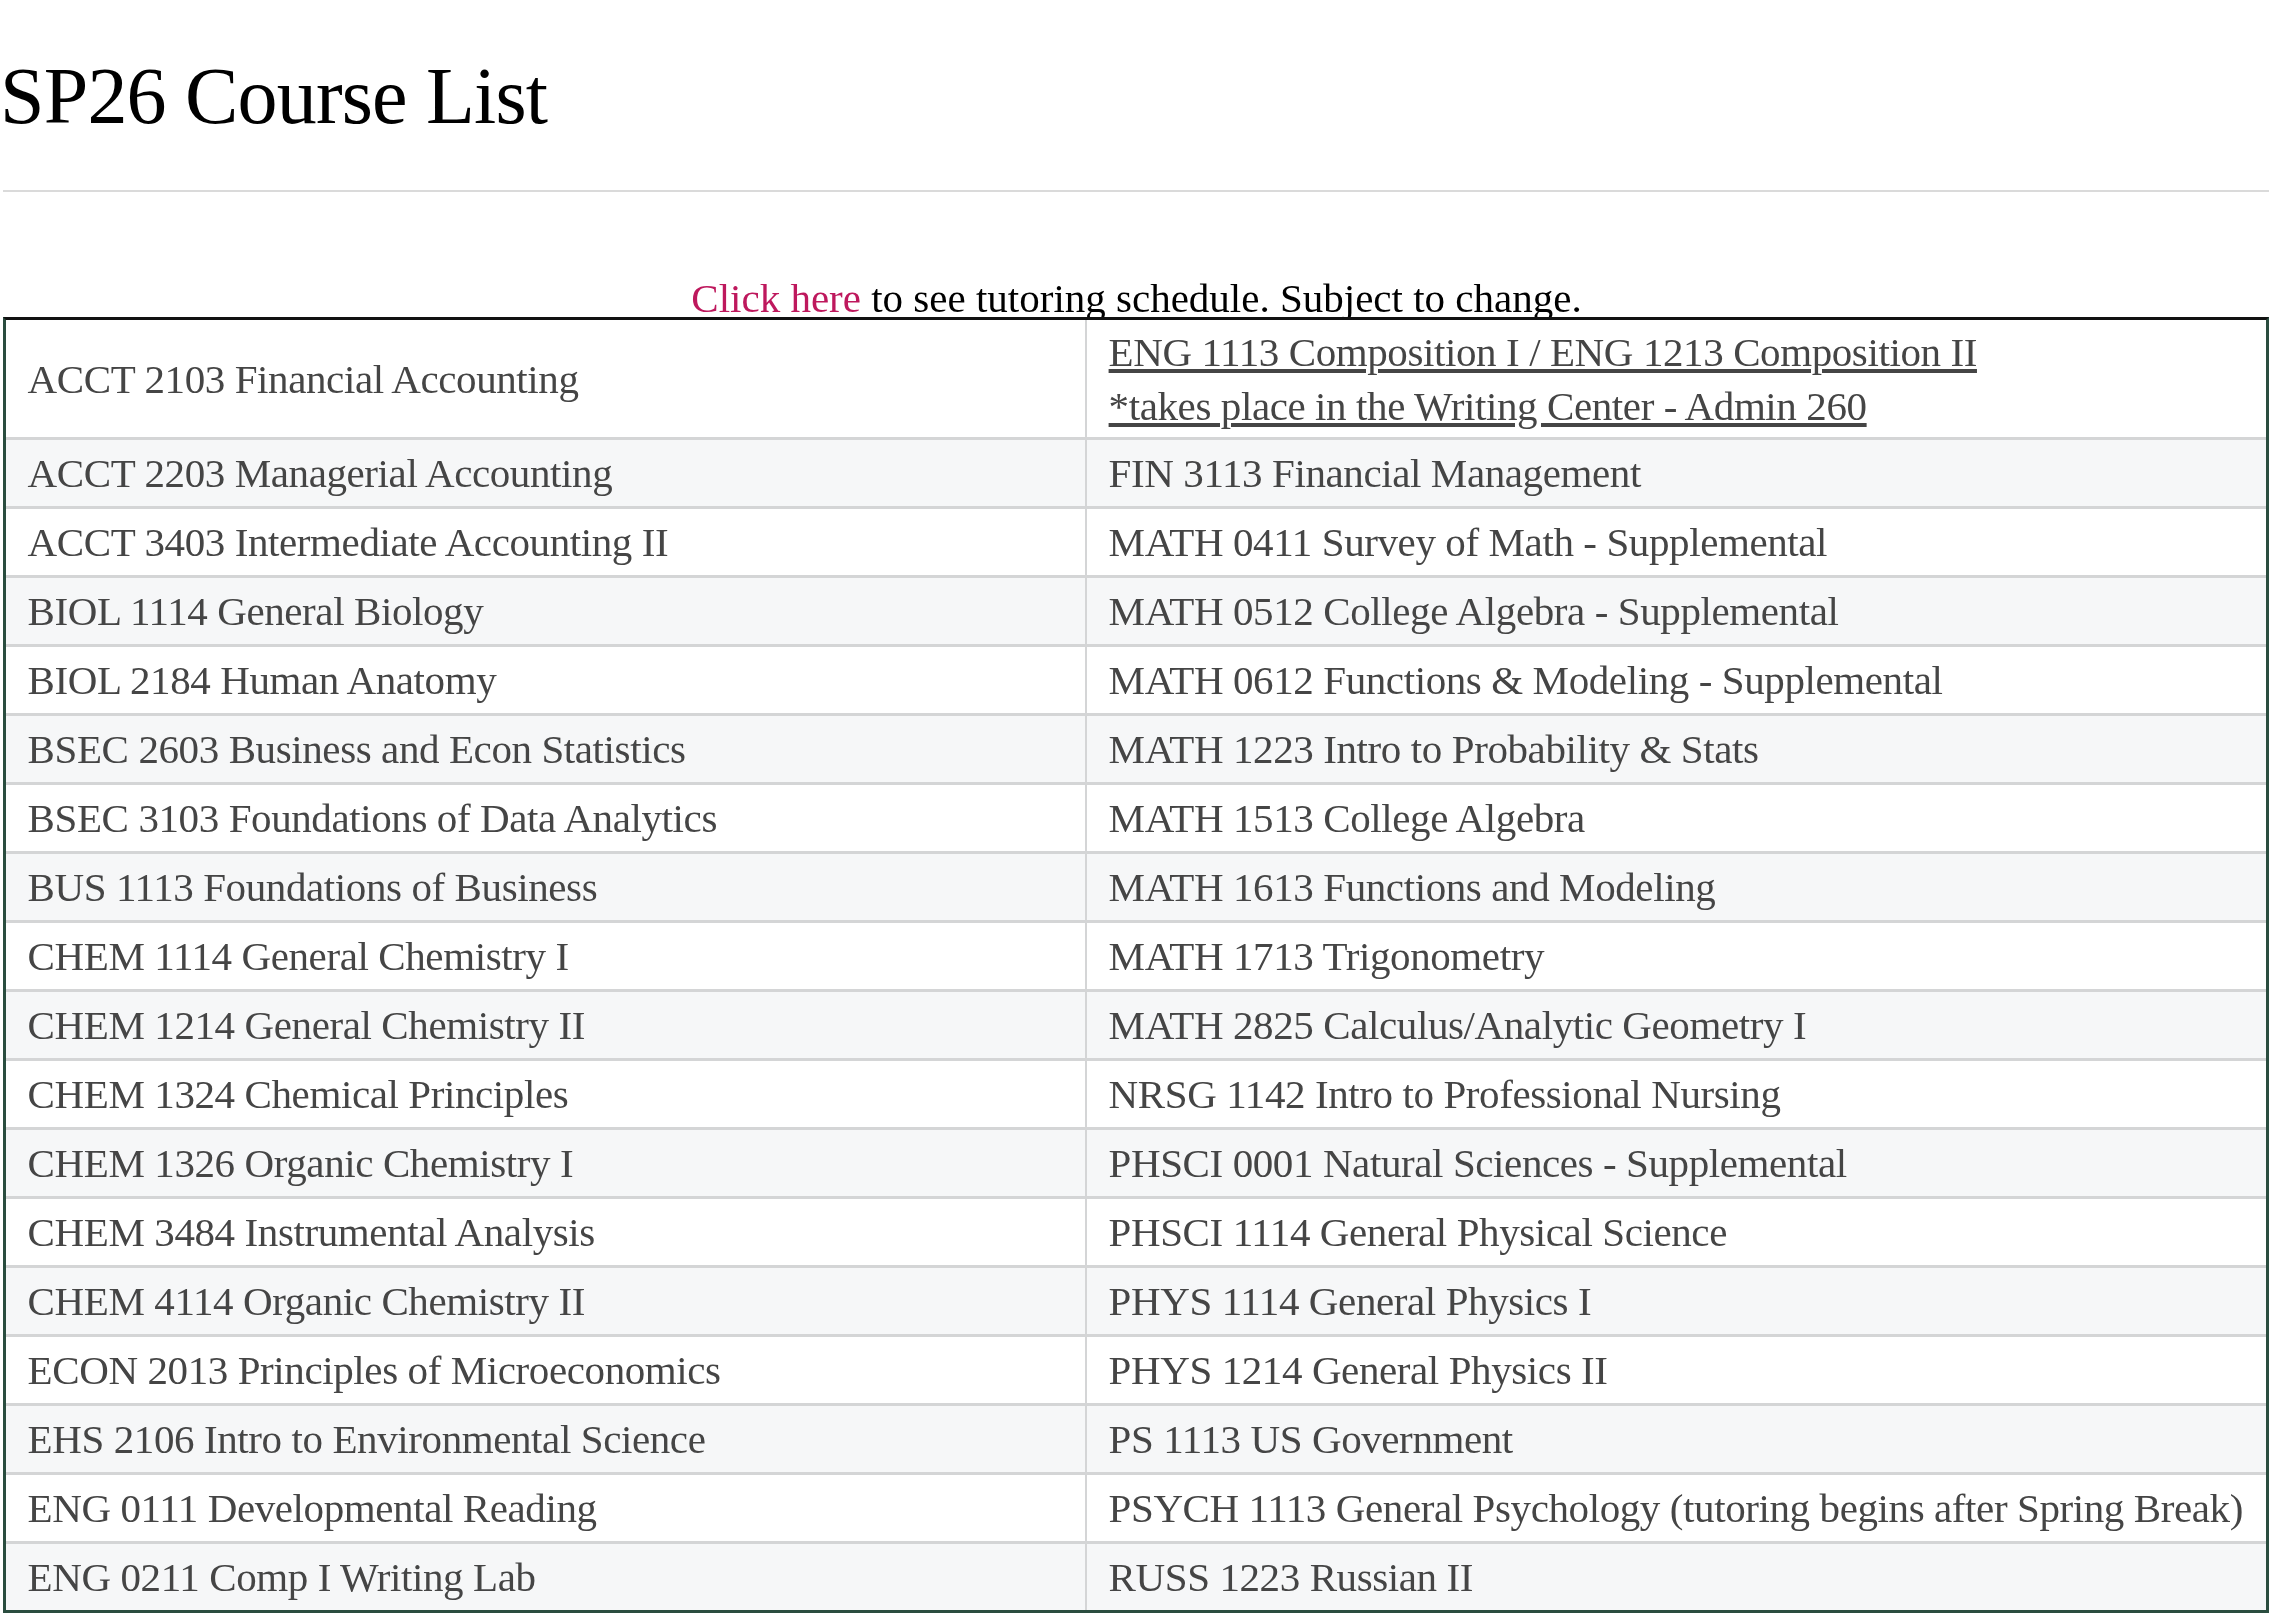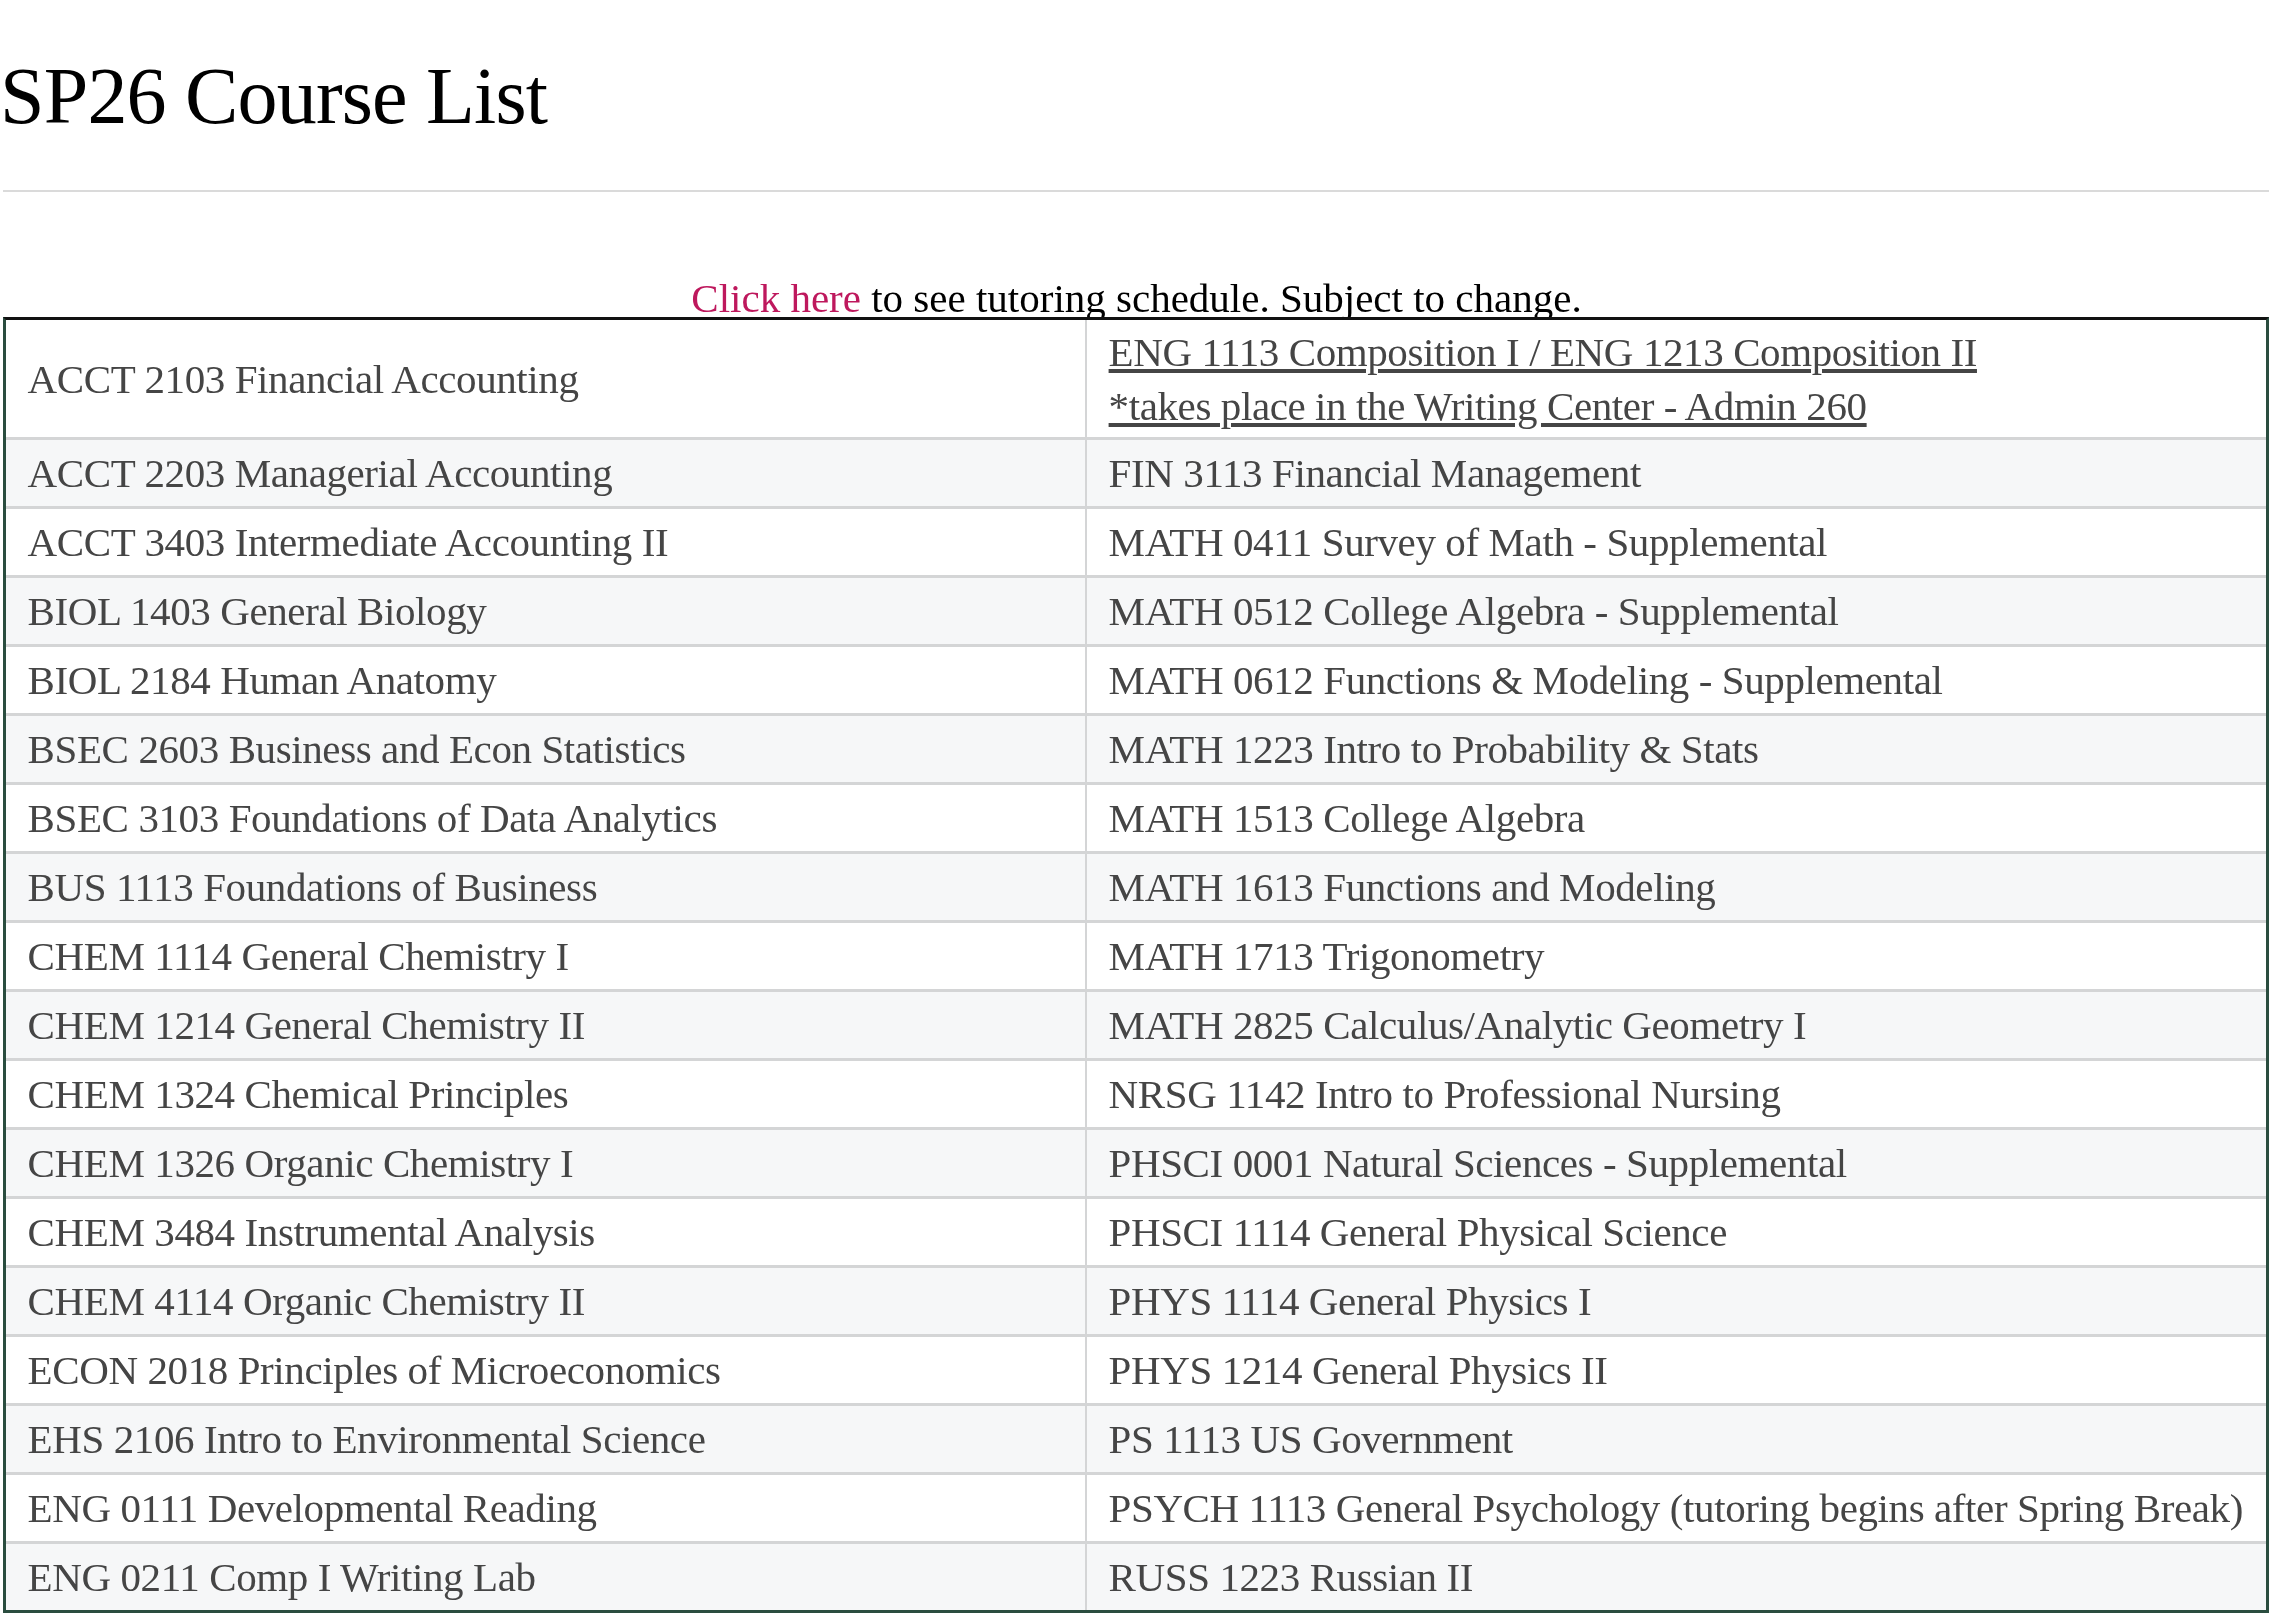--- a/index.html
+++ b/index.html
@@ -113,21 +113,21 @@
       </tr>
       <tr>
         <td class="col-left">ACCT 2203 Managerial Accounting</td>
         <td class="col-right">FIN 3113 Financial Management</td>
       </tr>
       <tr>
         <td class="col-left">ACCT 3403 Intermediate Accounting II</td>
         <td class="col-right">MATH 0411 Survey of Math - Supplemental</td>
       </tr>
       <tr>
-        <td class="col-left">BIOL 1403 General Biology</td>
+        <td class="col-left">BIOL 1114 General Biology</td>
         <td class="col-right">MATH 0512 College Algebra - Supplemental</td>
       </tr>
       <tr>
         <td class="col-left">BIOL 2184 Human Anatomy</td>
         <td class="col-right">MATH 0612 Functions &amp; Modeling - Supplemental</td>
       </tr>
       <tr>
         <td class="col-left">BSEC 2603 Business and Econ Statistics</td>
         <td class="col-right">MATH 1223 Intro to Probability &amp; Stats</td>
       </tr>
@@ -157,21 +157,21 @@
       </tr>
       <tr>
         <td class="col-left">CHEM 3484 Instrumental Analysis</td>
         <td class="col-right">PHSCI 1114 General Physical Science</td>
       </tr>
       <tr>
         <td class="col-left">CHEM 4114 Organic Chemistry II</td>
         <td class="col-right">PHYS 1114 General Physics I</td>
       </tr>
       <tr>
-        <td class="col-left">ECON 2018 Principles of Microeconomics</td>
+        <td class="col-left">ECON 2013 Principles of Microeconomics</td>
         <td class="col-right">PHYS 1214 General Physics II</td>
       </tr>
       <tr>
         <td class="col-left">EHS 2106 Intro to Environmental Science</td>
         <td class="col-right">PS 1113 US Government</td>
       </tr>
       <tr>
         <td class="col-left">ENG 0111 Developmental Reading</td>
         <td class="col-right">PSYCH 1113 General Psychology (tutoring begins after Spring Break)</td>
       </tr>

